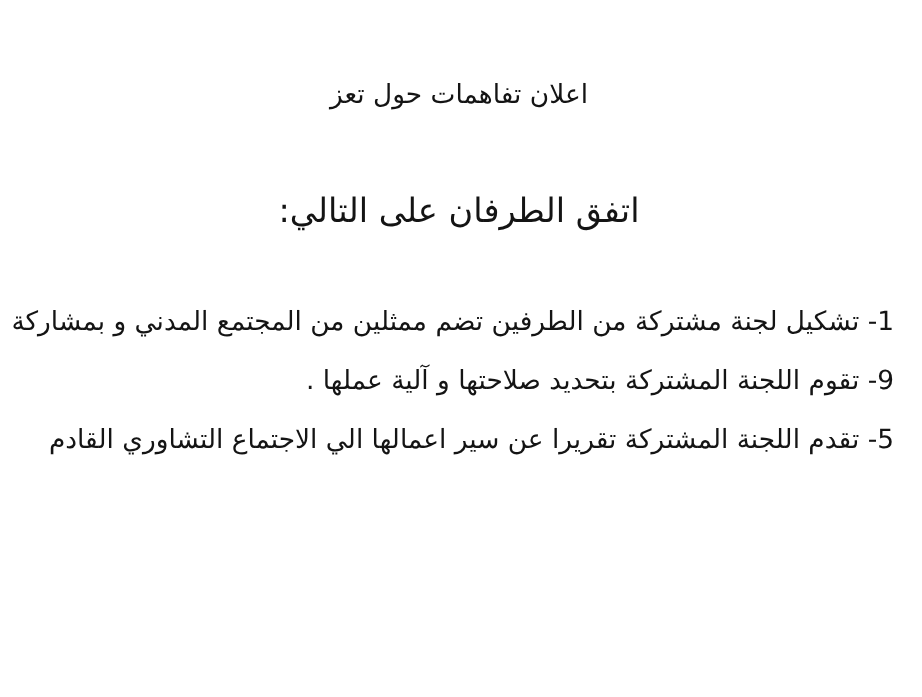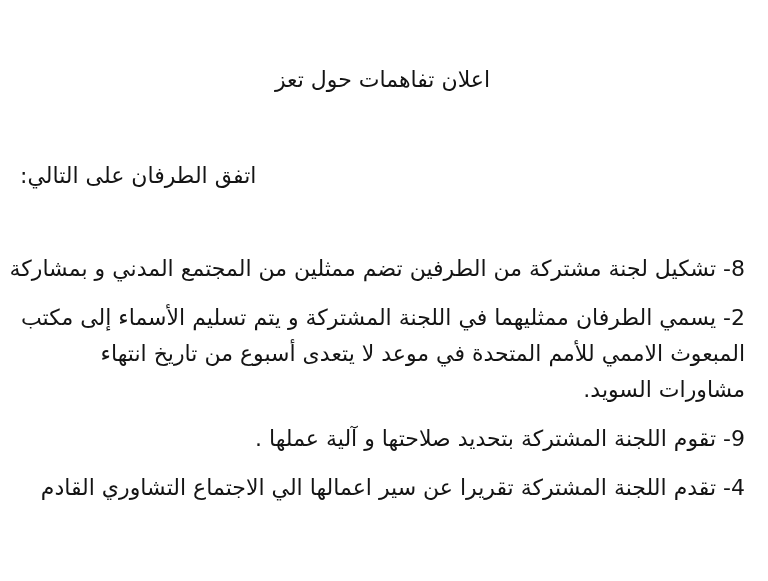--- a/index.html
+++ b/index.html
@@ -25,23 +25,23 @@
   .title {
     margin: 0;
     font-size: 22px;
     font-weight: normal;
     line-height: 36px;
     text-align: center;
     white-space: nowrap;
   }
   .intro {
     margin: 60px 0 0 0;
-    font-size: 22px;
+    font-size: 28px;
     line-height: 36px;
-    text-align: left;
+    text-align: center;
     white-space: nowrap;
   }
   .clause {
     margin: 13px 0 0 0;
     font-size: 22px;
     line-height: 36px;
     text-align: right;
   }
   .clause.first {
     margin-top: 57px;
@@ -53,31 +53,26 @@
 </head>
 <body style="background: rgb(255, 255, 255); color: rgb(20, 20, 20);">
 
 <div class="page">
 
   <div class="title">اعلان تفاهمات حول تعز</div>
 
   <div class="intro">اتفق الطرفان على التالي:</div>
 
   <div class="clause first">
-    <div class="line">8- تشكيل لجنة مشتركة من الطرفين تضم ممثلين من المجتمع المدني و بمشاركة</div>
+    <div class="line">1- تشكيل لجنة مشتركة من الطرفين تضم ممثلين من المجتمع المدني و بمشاركة</div>
   </div>
 
-  <div class="clause">
-    <div class="line">2- يسمي الطرفان ممثليهما في اللجنة المشتركة و يتم تسليم الأسماء إلى مكتب</div>
-    <div class="line">المبعوث الاممي للأمم المتحدة في موعد لا يتعدى أسبوع من تاريخ انتهاء</div>
-    <div class="line">مشاورات السويد.</div>
-  </div>
 
 
   <div class="clause">
     <div class="line">9- تقوم اللجنة المشتركة بتحديد صلاحتها و آلية عملها .</div>
   </div>
 
   <div class="clause">
-    <div class="line">4- تقدم اللجنة المشتركة تقريرا عن سير اعمالها الي الاجتماع التشاوري القادم</div>
+    <div class="line">5- تقدم اللجنة المشتركة تقريرا عن سير اعمالها الي الاجتماع التشاوري القادم</div>
   </div>
 
 </div>
 
 </body></html>

